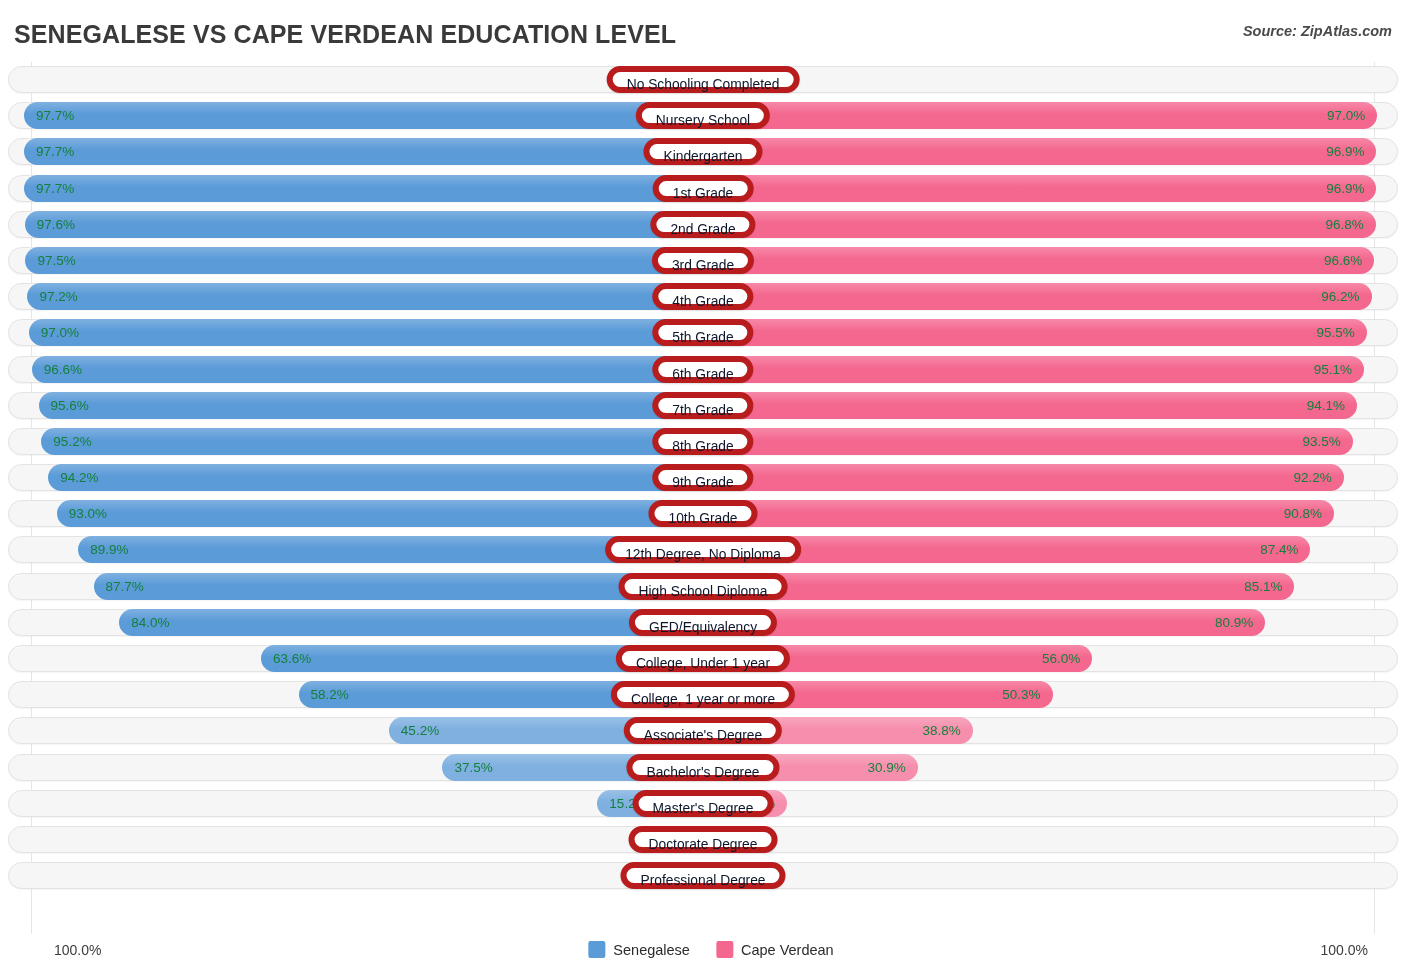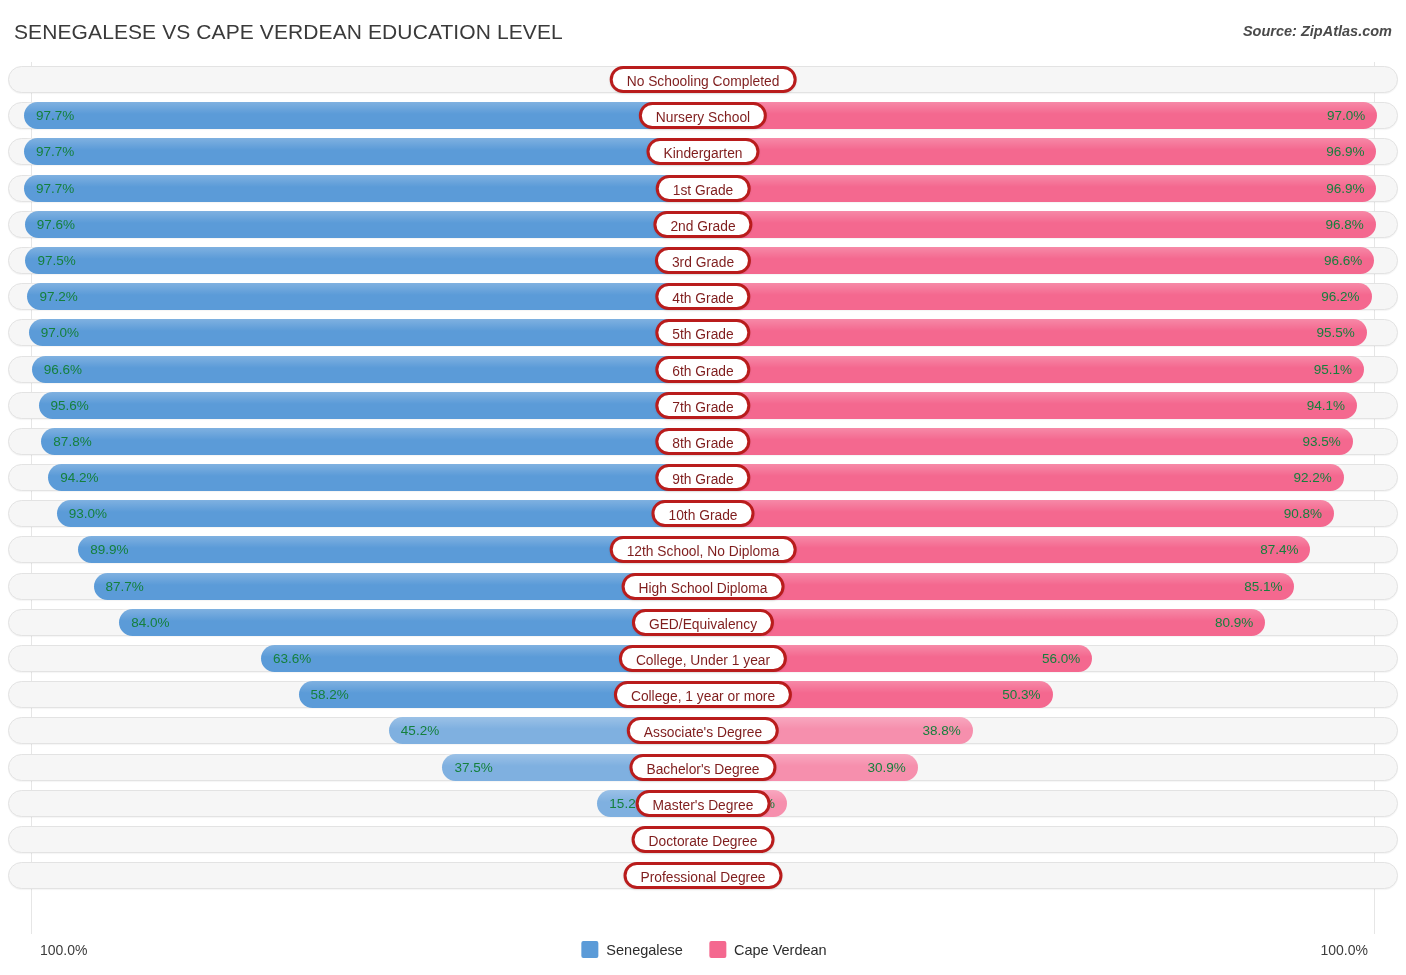--- a/index.html
+++ b/index.html
@@ -24,24 +24,24 @@
   
   .header {
     position: absolute;
     top: 0; left: 0; right: 0;
     height: 62px;
   }
   .chart-title {
     position: absolute;
     left: 14px;
     top: 20px;
-    font-size: 21px;
+    font-size: 25px;
     letter-spacing: 0.1px;
     color: #3a3a3a;
-    font-weight: 400;
+    font-weight: 700;
     white-space: nowrap;
   }
   .source {
     position: absolute;
     right: 14px;
     top: 23px;
     font-size: 14.5px;
     font-style: italic;
     font-weight: bold;
     color: #4a4a4a;
@@ -145,34 +145,34 @@
 
   .pill {
     position: absolute;
     left: 50%;
     top: 4px;
     transform: translateX(-50%);
     height: 27px;
     line-height: 26px;
     padding: 0 14px;
     background: #ffffff;
-    border: 3px solid #b91c1c;
+    border: 6px solid #b91c1c;
     border-radius: 14px;
     font-size: 13.8px;
-    color: #7f1d1d;
+    color: #0f172a;
     white-space: nowrap;
     z-index: 4;
     box-sizing: border-box;
     box-shadow: 0 1px 2px rgba(0,0,0,0.10);
   }
 
   
   .footer {
     position: absolute;
-    left: 2px; right: 0;
+    left: 16px; right: 0;
     top: 934px;
     height: 41px;
     text-align: center;
   }
   .axis-left {
     position: absolute;
     left: 38px;
     top: 8px;
     font-size: 14px;
     color: #3c3c3c;
@@ -325,21 +325,21 @@
           <div class="val val-left inside" style="left: 50.58px;">95.6%</div>
           <div class="val val-right inside" style="right: 61.005px; left: auto;">94.1%</div>
           <div class="pill">7th Grade</div>
         </div>
         <div class="row">
           <div class="track"></div>
           <div class="bars">
             <div class="bar bar-left " style="width: 661.64px;"></div>
             <div class="bar bar-right " style="width: 649.825px;"></div>
           </div>
-          <div class="val val-left inside" style="left: 53.36px;">87.8%</div>
+          <div class="val val-left inside" style="left: 53.36px;">95.2%</div>
           <div class="val val-right inside" style="right: 65.175px; left: auto;">93.5%</div>
           <div class="pill">8th Grade</div>
         </div>
         <div class="row">
           <div class="track"></div>
           <div class="bars">
             <div class="bar bar-left " style="width: 654.69px;"></div>
             <div class="bar bar-right " style="width: 640.79px;"></div>
           </div>
           <div class="val val-left inside" style="left: 60.31px;">94.2%</div>
@@ -357,21 +357,21 @@
           <div class="pill">10th Grade</div>
         </div>
         <div class="row">
           <div class="track"></div>
           <div class="bars">
             <div class="bar bar-left " style="width: 624.805px;"></div>
             <div class="bar bar-right " style="width: 607.43px;"></div>
           </div>
           <div class="val val-left inside" style="left: 90.195px;">89.9%</div>
           <div class="val val-right inside" style="right: 107.57px; left: auto;">87.4%</div>
-          <div class="pill">12th School, No Diploma</div>
+          <div class="pill">12th Degree, No Diploma</div>
         </div>
         <div class="row">
           <div class="track"></div>
           <div class="bars">
             <div class="bar bar-left " style="width: 609.515px;"></div>
             <div class="bar bar-right " style="width: 591.445px;"></div>
           </div>
           <div class="val val-left inside" style="left: 105.485px;">87.7%</div>
           <div class="val val-right inside" style="right: 123.555px; left: auto;">85.1%</div>
           <div class="pill">High School Diploma</div>

